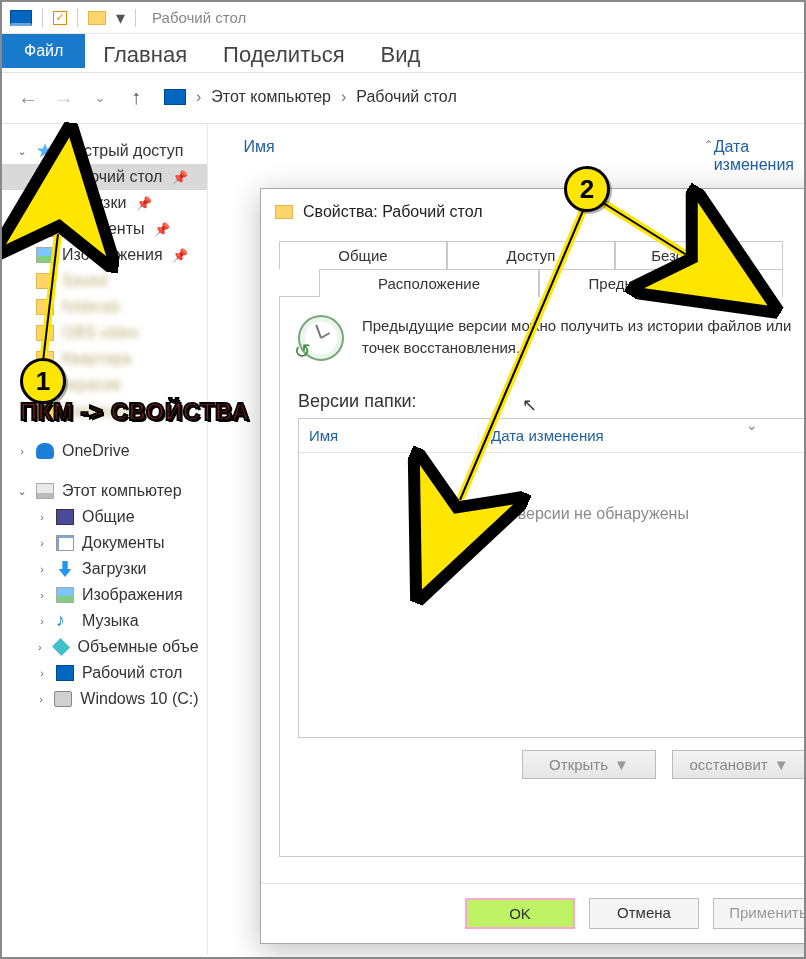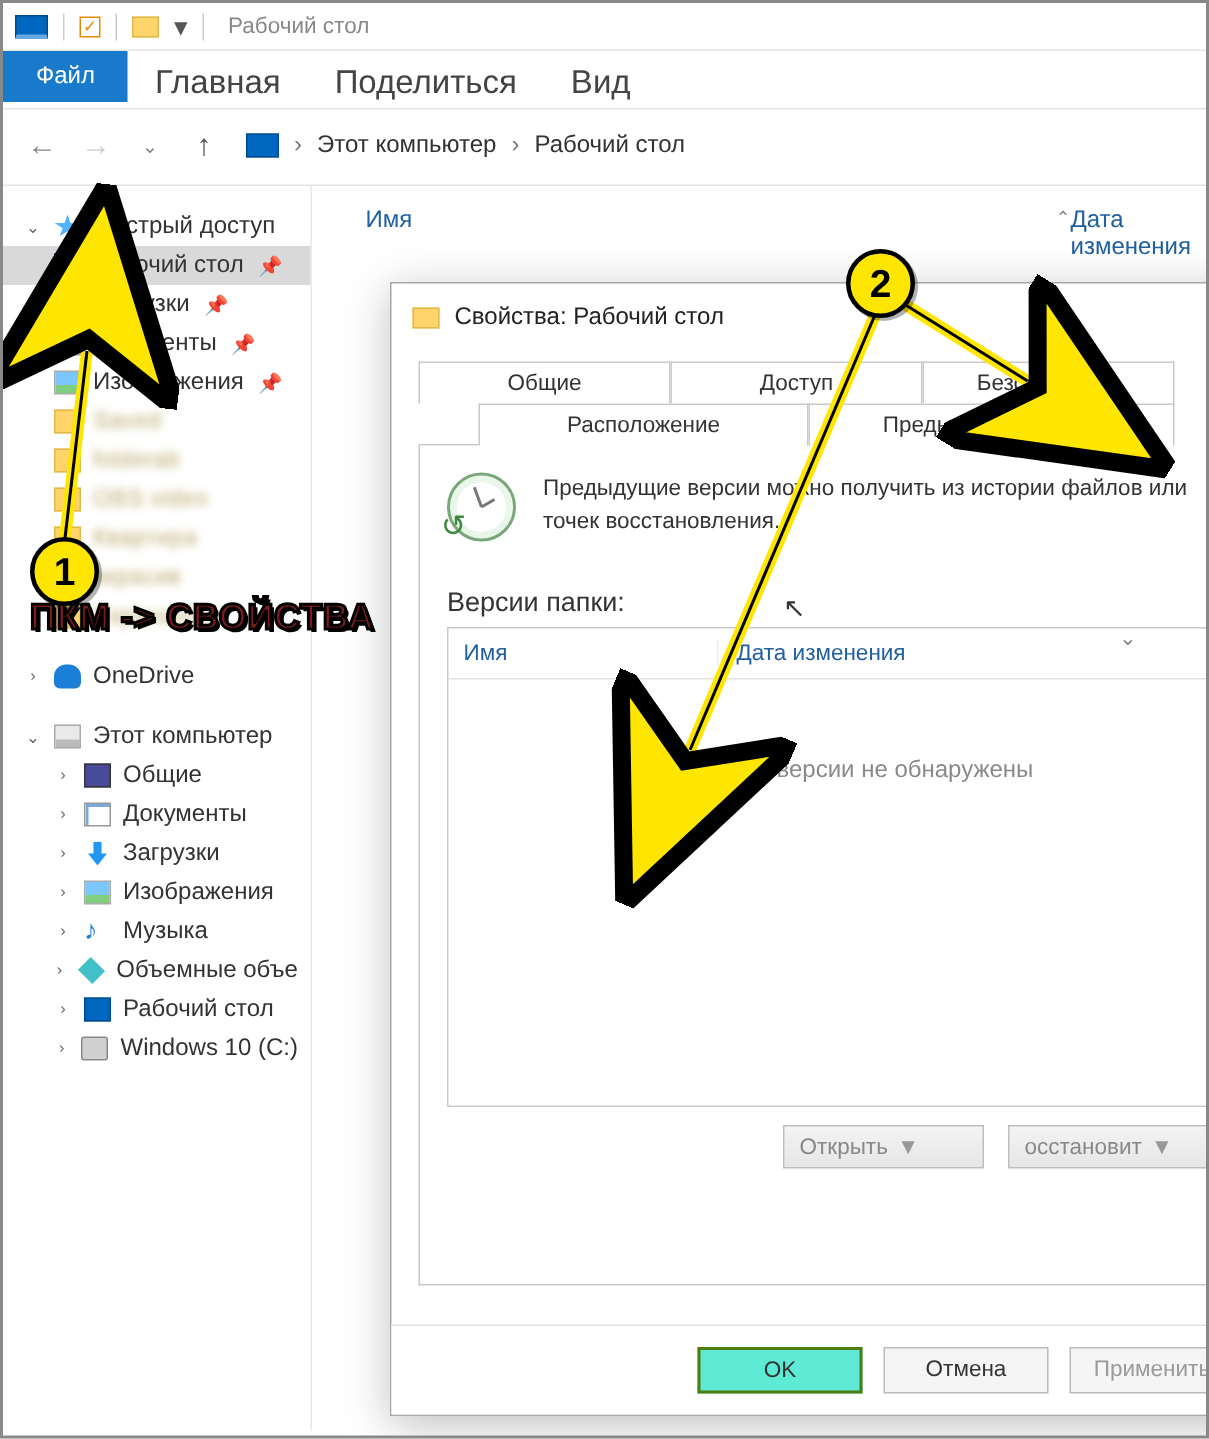--- a/index.html
+++ b/index.html
@@ -100,25 +100,25 @@
   .clock-arrow{position:absolute;left:-6px;bottom:-4px;color:#3a8a3a;font-size:20px;}
   .desc-text { font-size:15px;color:#333;line-height:1.45; }
   .ver-label { margin-top:30px;font-size:18px;color:#333; }
   .ver-box { margin-top:6px;border:1px solid #c9c9c9;height:320px;position:relative;background:#fff; }
   .ver-hdr { display:flex;border-bottom:1px solid #e2e2e2;padding:8px 10px;color:#2060a0;font-size:15px; }
   .ver-hdr .vh1{ flex:0 0 170px;border-right:1px solid #eee; padding-right:6px;}
   .ver-hdr .vh2{ padding-left:12px;position:relative; }
   .ver-hdr .vh2::after{content:"⌄";position:absolute;right:-154px;top:-10px;color:#888;font-size:14px;}
   .ver-empty { position:absolute;left:0;right:0;top:86px;text-align:center;color:#8a8a8a;font-size:16px; }
   .small-btns { display:flex;gap:16px;justify-content:flex-end;padding:12px 0 0 0; }
-  .sbtn { background:linear-gradient(#f3f3f3,#e6e6e6);border:1px solid #bcbcbc;color:#888;padding:5px 10px;font-size:15px;display:flex;align-items:center;gap:6px; min-width:134px; justify-content:flex-start;}
+  .sbtn { background:linear-gradient(#f3f3f3,#e6e6e6);border:1px solid #bcbcbc;color:#888;padding:5px 10px;font-size:15px;display:flex;align-items:center;gap:6px; min-width:134px; justify-content:center;}
   .sbtn .dd{ color:#999; }
   .dlg-buttons { position:absolute;left:0;right:0;bottom:0;display:flex;gap:14px;justify-content:flex-end;padding:14px 20px;border-top:1px solid #e0e0e0;background:#fff; }
   .btn { padding:5px 0;width:110px;border:1px solid #bcbcbc;background:#f5f5f5;text-align:center;font-size:15px;color:#333; }
-  .btn.def { border:2px solid #4d7c0f;background:#5eead4; }
+  .btn.def { border:2px solid #f9a8d4;background:#bef264; }
   .btn.dis { color:#999; }
   
   .anno { position:absolute; pointer-events:none; }
   .circle { width:46px;height:46px;border:3px solid #000;border-radius:50%;background:#ffe600;display:flex;align-items:center;justify-content:center;font-size:26px;font-weight:700;color:#000;box-shadow:2px 2px 0 rgba(0,0,0,.3); }
   .anno-text {
     font-weight:900;font-size:24px;letter-spacing:.5px;
     color:#7f1d1d;-webkit-text-stroke:2px #000;text-shadow:2px 2px 0 #000;
     white-space:nowrap;
   }
   svg.arrows { position:absolute; left:0; top:0; pointer-events:none; }

